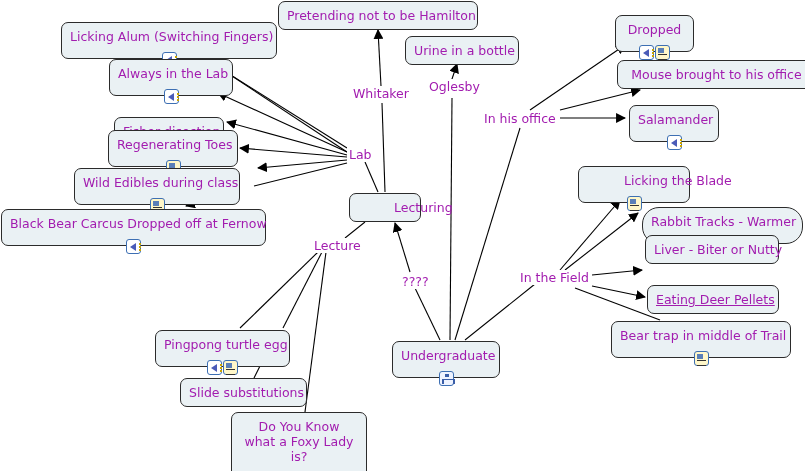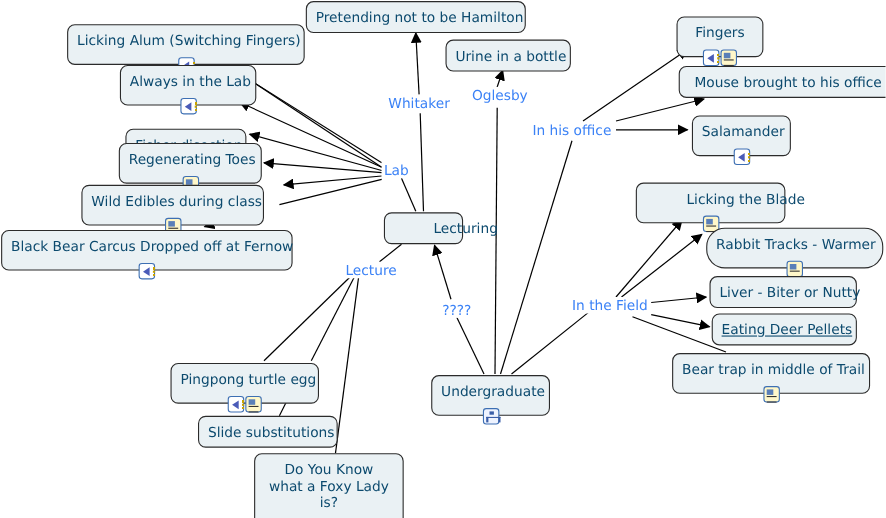--- a/index.html
+++ b/index.html
@@ -1,20 +1,20 @@
 <!DOCTYPE html>
 <html><head>
 <meta charset="utf-8">
 <style>
   html, body { margin: 0; padding: 0; background: #ffffff; }
   body { width: 805px; height: 471px; position: relative; overflow: hidden;
          font-family: "DejaVu Sans", sans-serif; }
   #edges { position: absolute; left: 0; top: 0; width: 805px; height: 471px; }
   .node { position: absolute; background: #eaf1f4; border: 1px solid #2b2b2b;
-          border-radius: 7px; font-size: 12.5px; color: #0c4a6e; text-align: center;
+          border-radius: 7px; font-size: 12.5px; color: #a21caf; text-align: center;
           box-sizing: border-box; line-height: 15px; padding: 6px 8px; cursor: pointer;
           white-space: nowrap; }
   .node.tall { padding-bottom: 14px; }
   .icons { position: absolute; left: 0; right: 0; bottom: -9px; display: flex;
            justify-content: center; gap: 1px; }
   .ic { width: 15px; height: 15px; box-sizing: border-box; border: 1px solid #3d6fb3;
         border-radius: 3px; background: #fff; display: inline-block; position: relative; }
   .ic.audio::before { content: ""; position: absolute; left: 3px; top: 3px;
         border-right: 6px solid #4a5bb8; border-top: 4px solid transparent;
         border-bottom: 4px solid transparent; }
@@ -23,21 +23,21 @@
   .ic.image { background: #fff7c9; }
   .ic.image::before { content: ""; position: absolute; left: 2px; top: 2px; width: 6px; height: 5px;
         background: #5a7fb8; }
   .ic.image::after { content: ""; position: absolute; left: 2px; top: 8px; width: 9px; height: 4px;
         border-top: 1px solid #333; border-bottom: 1px solid #333; }
   .ic.submap { background: #eef3ff; }
   .ic.submap::before { content: ""; position: absolute; left: 5px; top: 2px; width: 4px; height: 3px;
         background: #3a5ea8; }
   .ic.submap::after { content: ""; position: absolute; left: 2px; top: 7px; width: 9px; height: 4px;
         border-left: 2px solid #3a5ea8; border-right: 2px solid #3a5ea8; border-top: 1px solid #3a5ea8; }
-  .lbl { position: absolute; font-size: 12.5px; color: #3b82f6; background: #fff;
+  .lbl { position: absolute; font-size: 12.5px; color: #a21caf; background: #fff;
          padding: 0 2px; white-space: nowrap; }
 </style>
 </head>
 <body>
 
 <svg id="edges" xmlns="http://www.w3.org/2000/svg">
   <defs>
     <marker id="arr" viewBox="0 0 10 10" refX="9" refY="5" markerWidth="9" markerHeight="9" orient="auto">
       <path d="M0,0 L10,5 L0,10 z" fill="#000"></path>
     </marker>
@@ -138,53 +138,53 @@
 
 <div class="node" style="left:405px;top:36px;width:114px;">
   <span>Urine in a bottle</span>
 </div>
 
 <div class="node" style="left:349px;top:193px;width:72px;padding-left:44px;">
   <span>Lecturing</span>
 </div>
 
 <div class="node tall" style="left:615px;top:15px;width:79px;">
-  <span>Fingers</span>
+  <span>Dropped</span>
   <div class="icons">
     <span class="ic audio"></span>
     <span class="ic image"></span>
   </div>
 </div>
 
 <div class="node" style="left:617px;top:60px;width:199px;">
   <span>Mouse brought to his office</span>
 </div>
 
 <div class="node tall" style="left:629px;top:105px;width:90px;">
   <span>Salamander</span>
   <div class="icons">
       <span class="ic audio"></span>
     </div>
 </div>
 
-<div class="node tall" style="left:578px;top:166px;width:136px;padding-left:45px;">
+<div class="node tall" style="left:578px;top:166px;width:112px;padding-left:45px;">
   <span>Licking the Blade</span>
   <div class="icons">
       <span class="ic image"></span>
     </div>
 </div>
 
 <div class="node tall" style="left:642px;top:207px;width:161px;border-radius:17px;">
   <span>Rabbit Tracks - Warmer</span>
   <div class="icons">
       <span class="ic image"></span>
     </div>
 </div>
 
-<div class="node" style="left:645px;top:251px;width:134px;">
+<div class="node" style="left:645px;top:235px;width:134px;">
   <span>Liver - Biter or Nutty</span>
 </div>
 
 <div class="node" style="left:647px;top:285px;width:132px;text-decoration:underline;">
   <span>Eating Deer Pellets</span>
 </div>
 
 <div class="node tall" style="left:611px;top:321px;width:180px;">
   <span>Bear trap in middle of Trail</span>
   <div class="icons">

